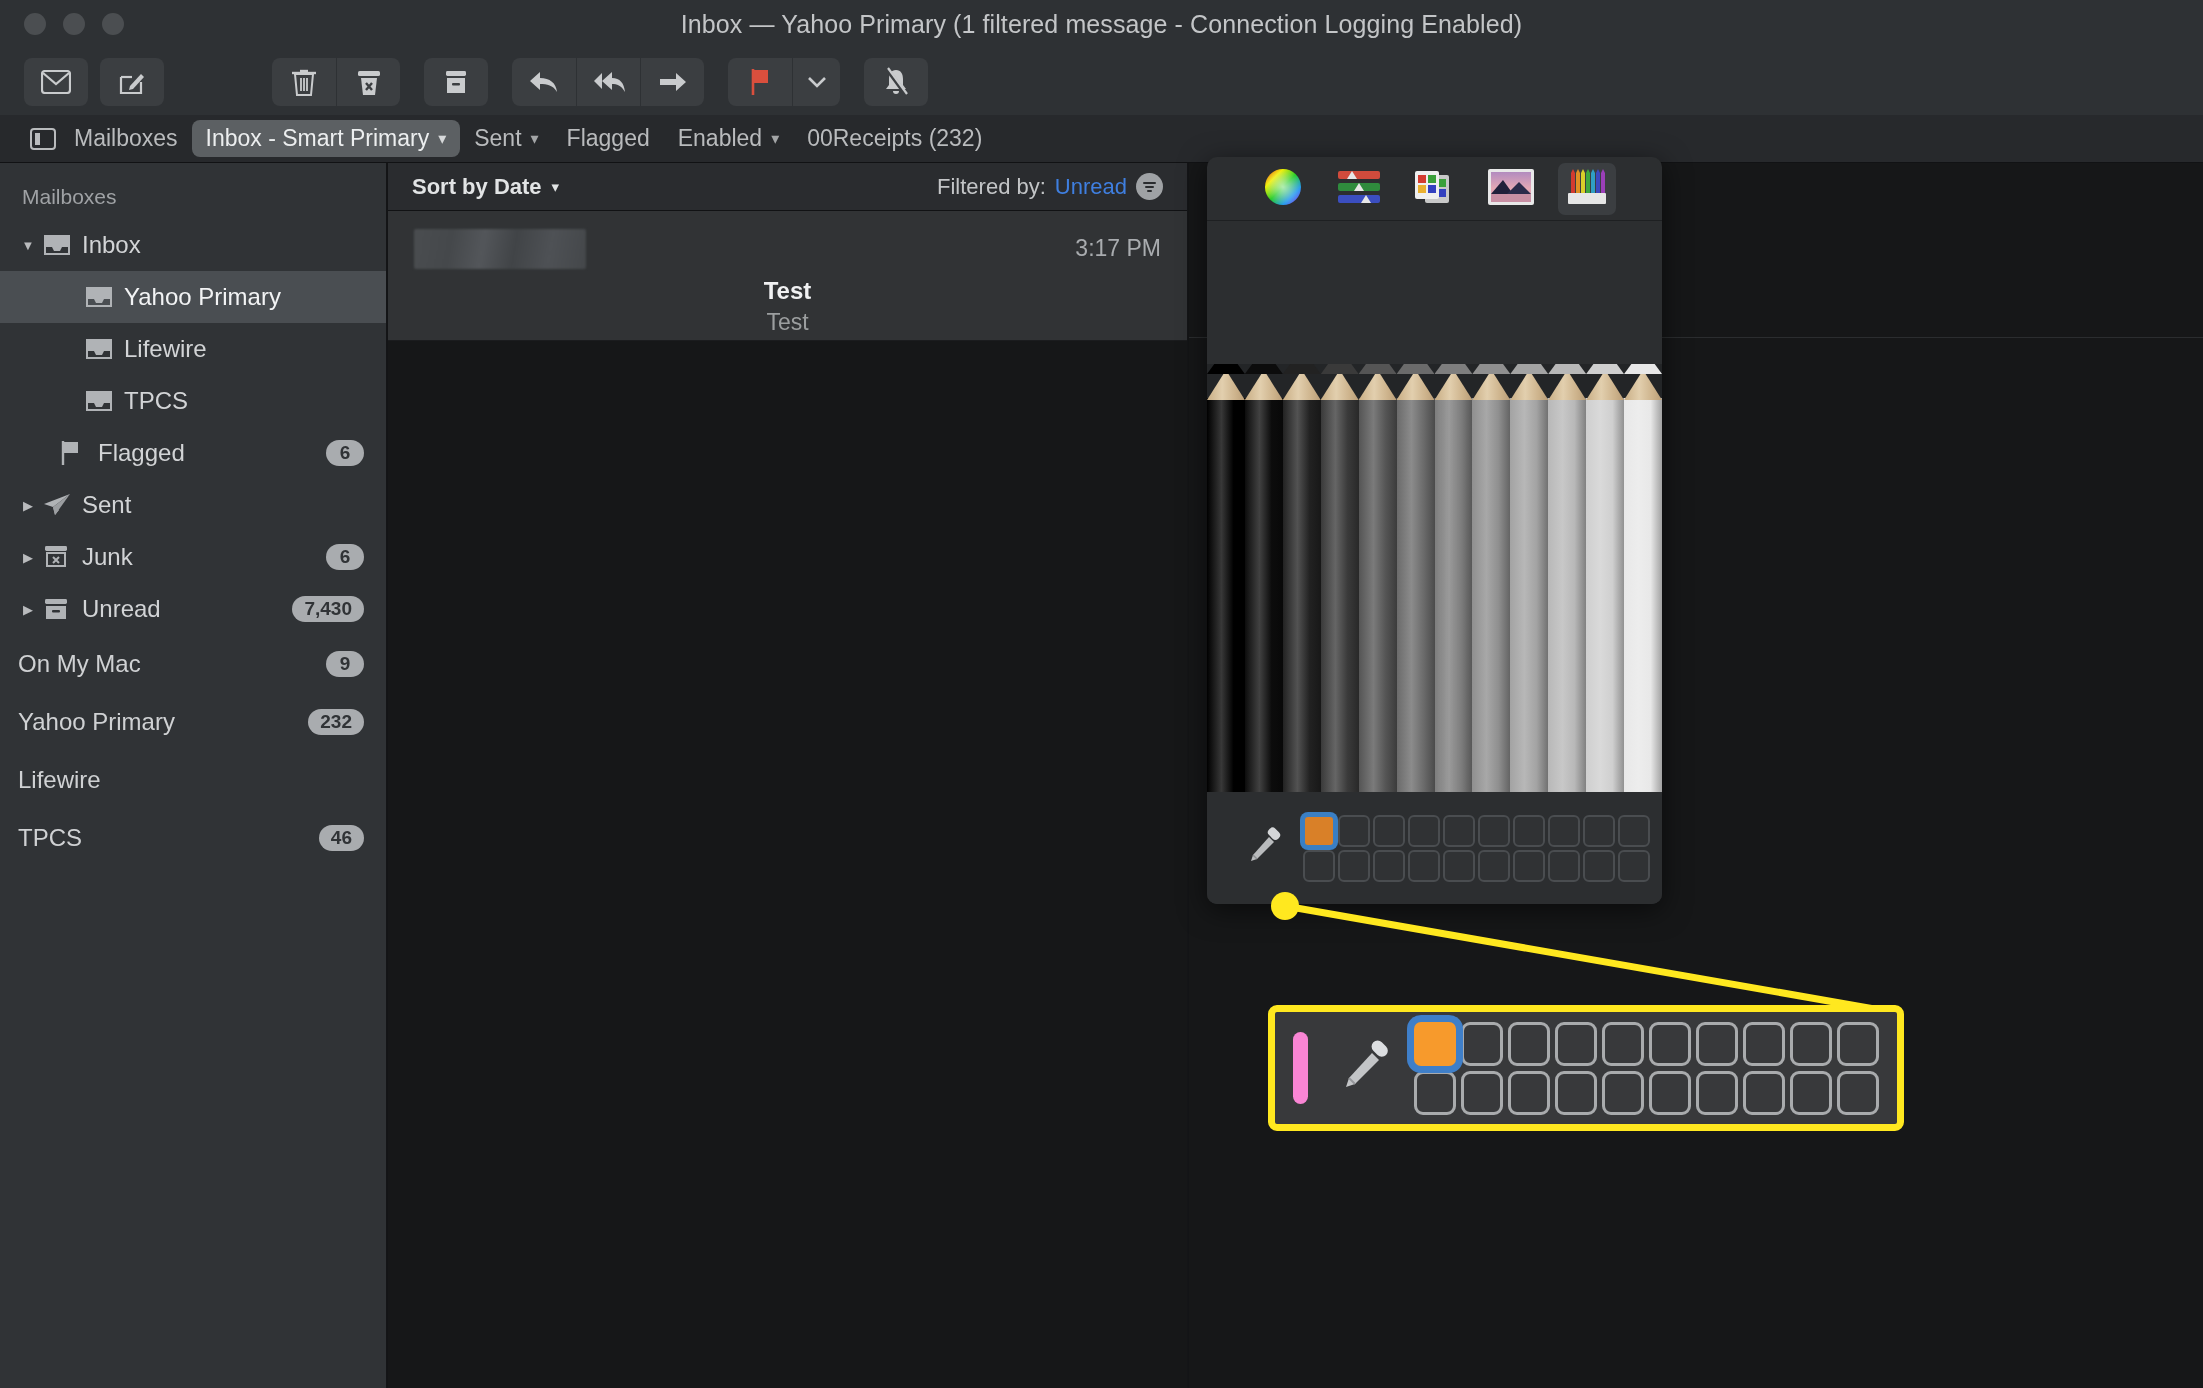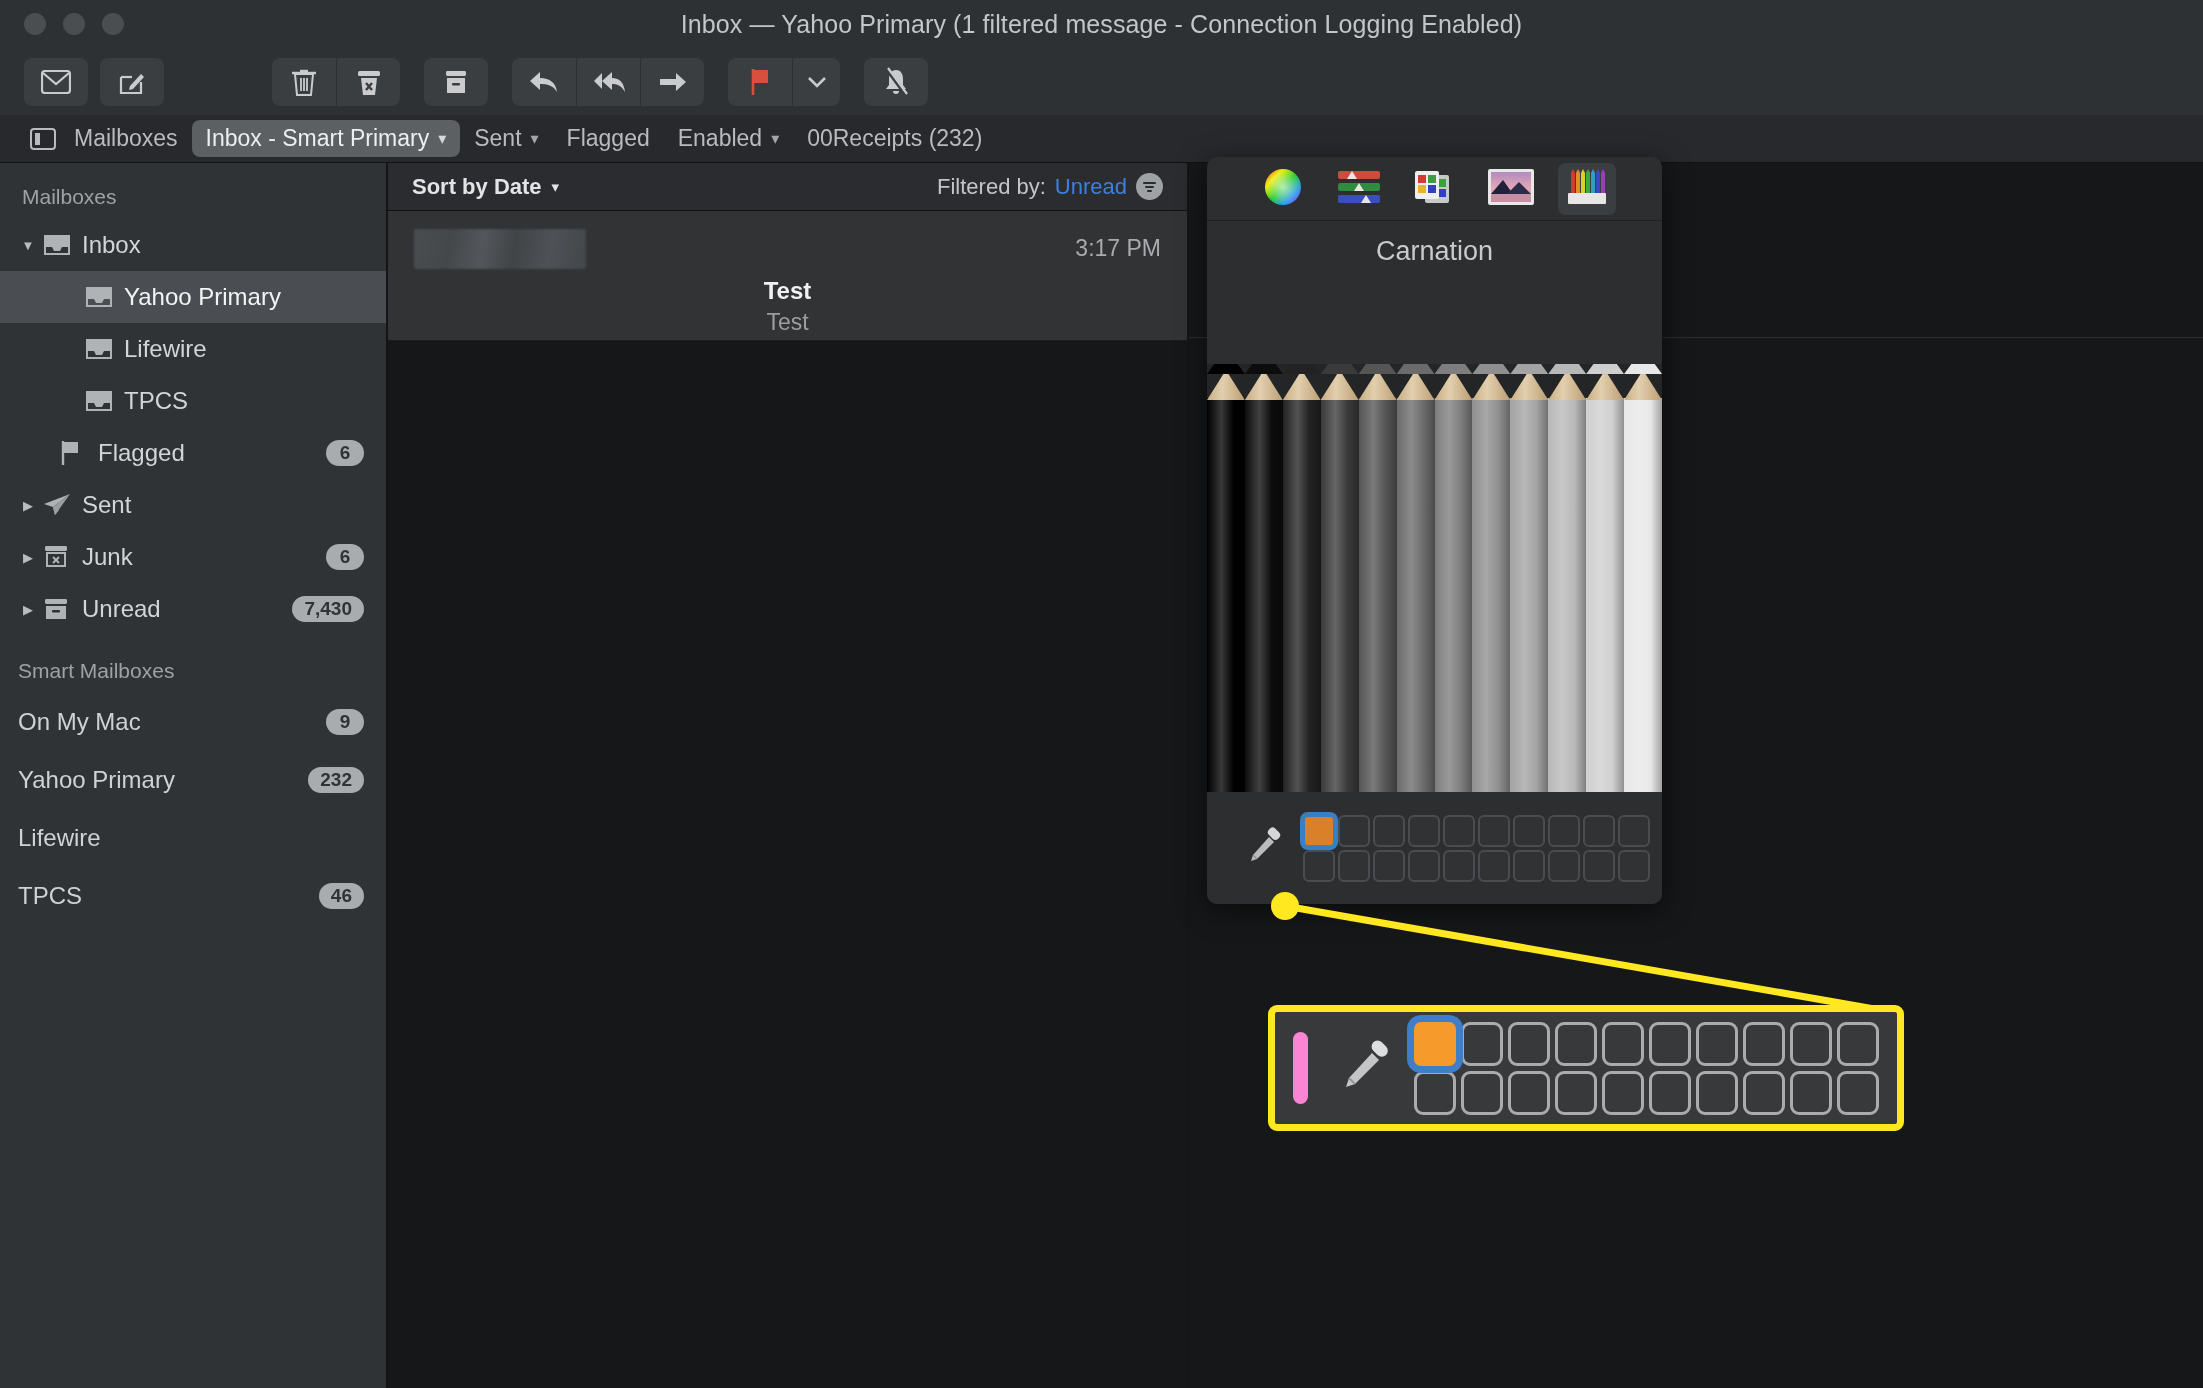--- a/index.html
+++ b/index.html
@@ -469,21 +469,20 @@
             <svg width="28" height="26" viewBox="0 0 28 26">
               <rect x="3" y="3" width="22" height="5" rx="1.4" fill="#b0b3b6"></rect>
               <path d="M4 10 H24 V23 H4 Z" fill="#b0b3b6"></path>
               <rect x="10" y="14" width="8" height="2.6" rx="1" fill="#303336"></rect>
             </svg>
           </span>
           <span class="sb-label">Unread</span>
           <span class="sb-count">7,430</span>
         </div>
       </div>
-    <div class="sb-section">Smart Mailboxes</div>
     <div id="sb-smart">
         <div class="sb-plain">
           <span class="sb-label">On My Mac</span>
           <span class="sb-count">9</span>
         </div>
         <div class="sb-plain">
           <span class="sb-label">Yahoo Primary</span>
           <span class="sb-count">232</span>
         </div>
         <div class="sb-plain">
@@ -612,21 +611,20 @@
                 <polygon points="33,2 35,6 31,6" fill="#3b49c0"></polygon>
               <rect x="36" y="6" width="4" height="22" fill="#9b3fb8"></rect>
                 <polygon points="38,2 40,6 36,6" fill="#9b3fb8"></polygon>
             </g>
             <rect x="3" y="26" width="38" height="11" rx="1" fill="#e6e6e6"></rect>
           </svg>
         </span>
       </div>
     </div>
 
-    <div class="cp-swatchname">Carnation</div>
 
     <div class="pencil-grid" id="pencil-grid">
         <div class="pcol">
           <div class="pbody" style="top: 423.091px; height: 38.9091px; background: linear-gradient(90deg, rgb(181, 89, 95) 0%, rgba(255, 255, 255, 0.22) 38%, rgb(181, 89, 95) 70%, rgba(0, 0, 0, 0.3) 100%), rgb(181, 89, 95);"></div>
           <div class="pwood" style="top: 395.091px;"></div>
           <div class="ptip" style="top: 373.091px; background: rgb(181, 89, 95);"></div>
           <div class="pbody" style="top: 384.182px; height: 77.8182px; background: linear-gradient(90deg, rgb(192, 103, 108) 0%, rgba(255, 255, 255, 0.22) 38%, rgb(192, 103, 108) 70%, rgba(0, 0, 0, 0.3) 100%), rgb(192, 103, 108);"></div>
           <div class="pwood" style="top: 356.182px;"></div>
           <div class="ptip" style="top: 334.182px; background: rgb(192, 103, 108);"></div>
           <div class="pbody" style="top: 345.273px; height: 116.727px; background: linear-gradient(90deg, rgb(239, 175, 159) 0%, rgba(255, 255, 255, 0.22) 38%, rgb(239, 175, 159) 70%, rgba(0, 0, 0, 0.3) 100%), rgb(239, 175, 159);"></div>

